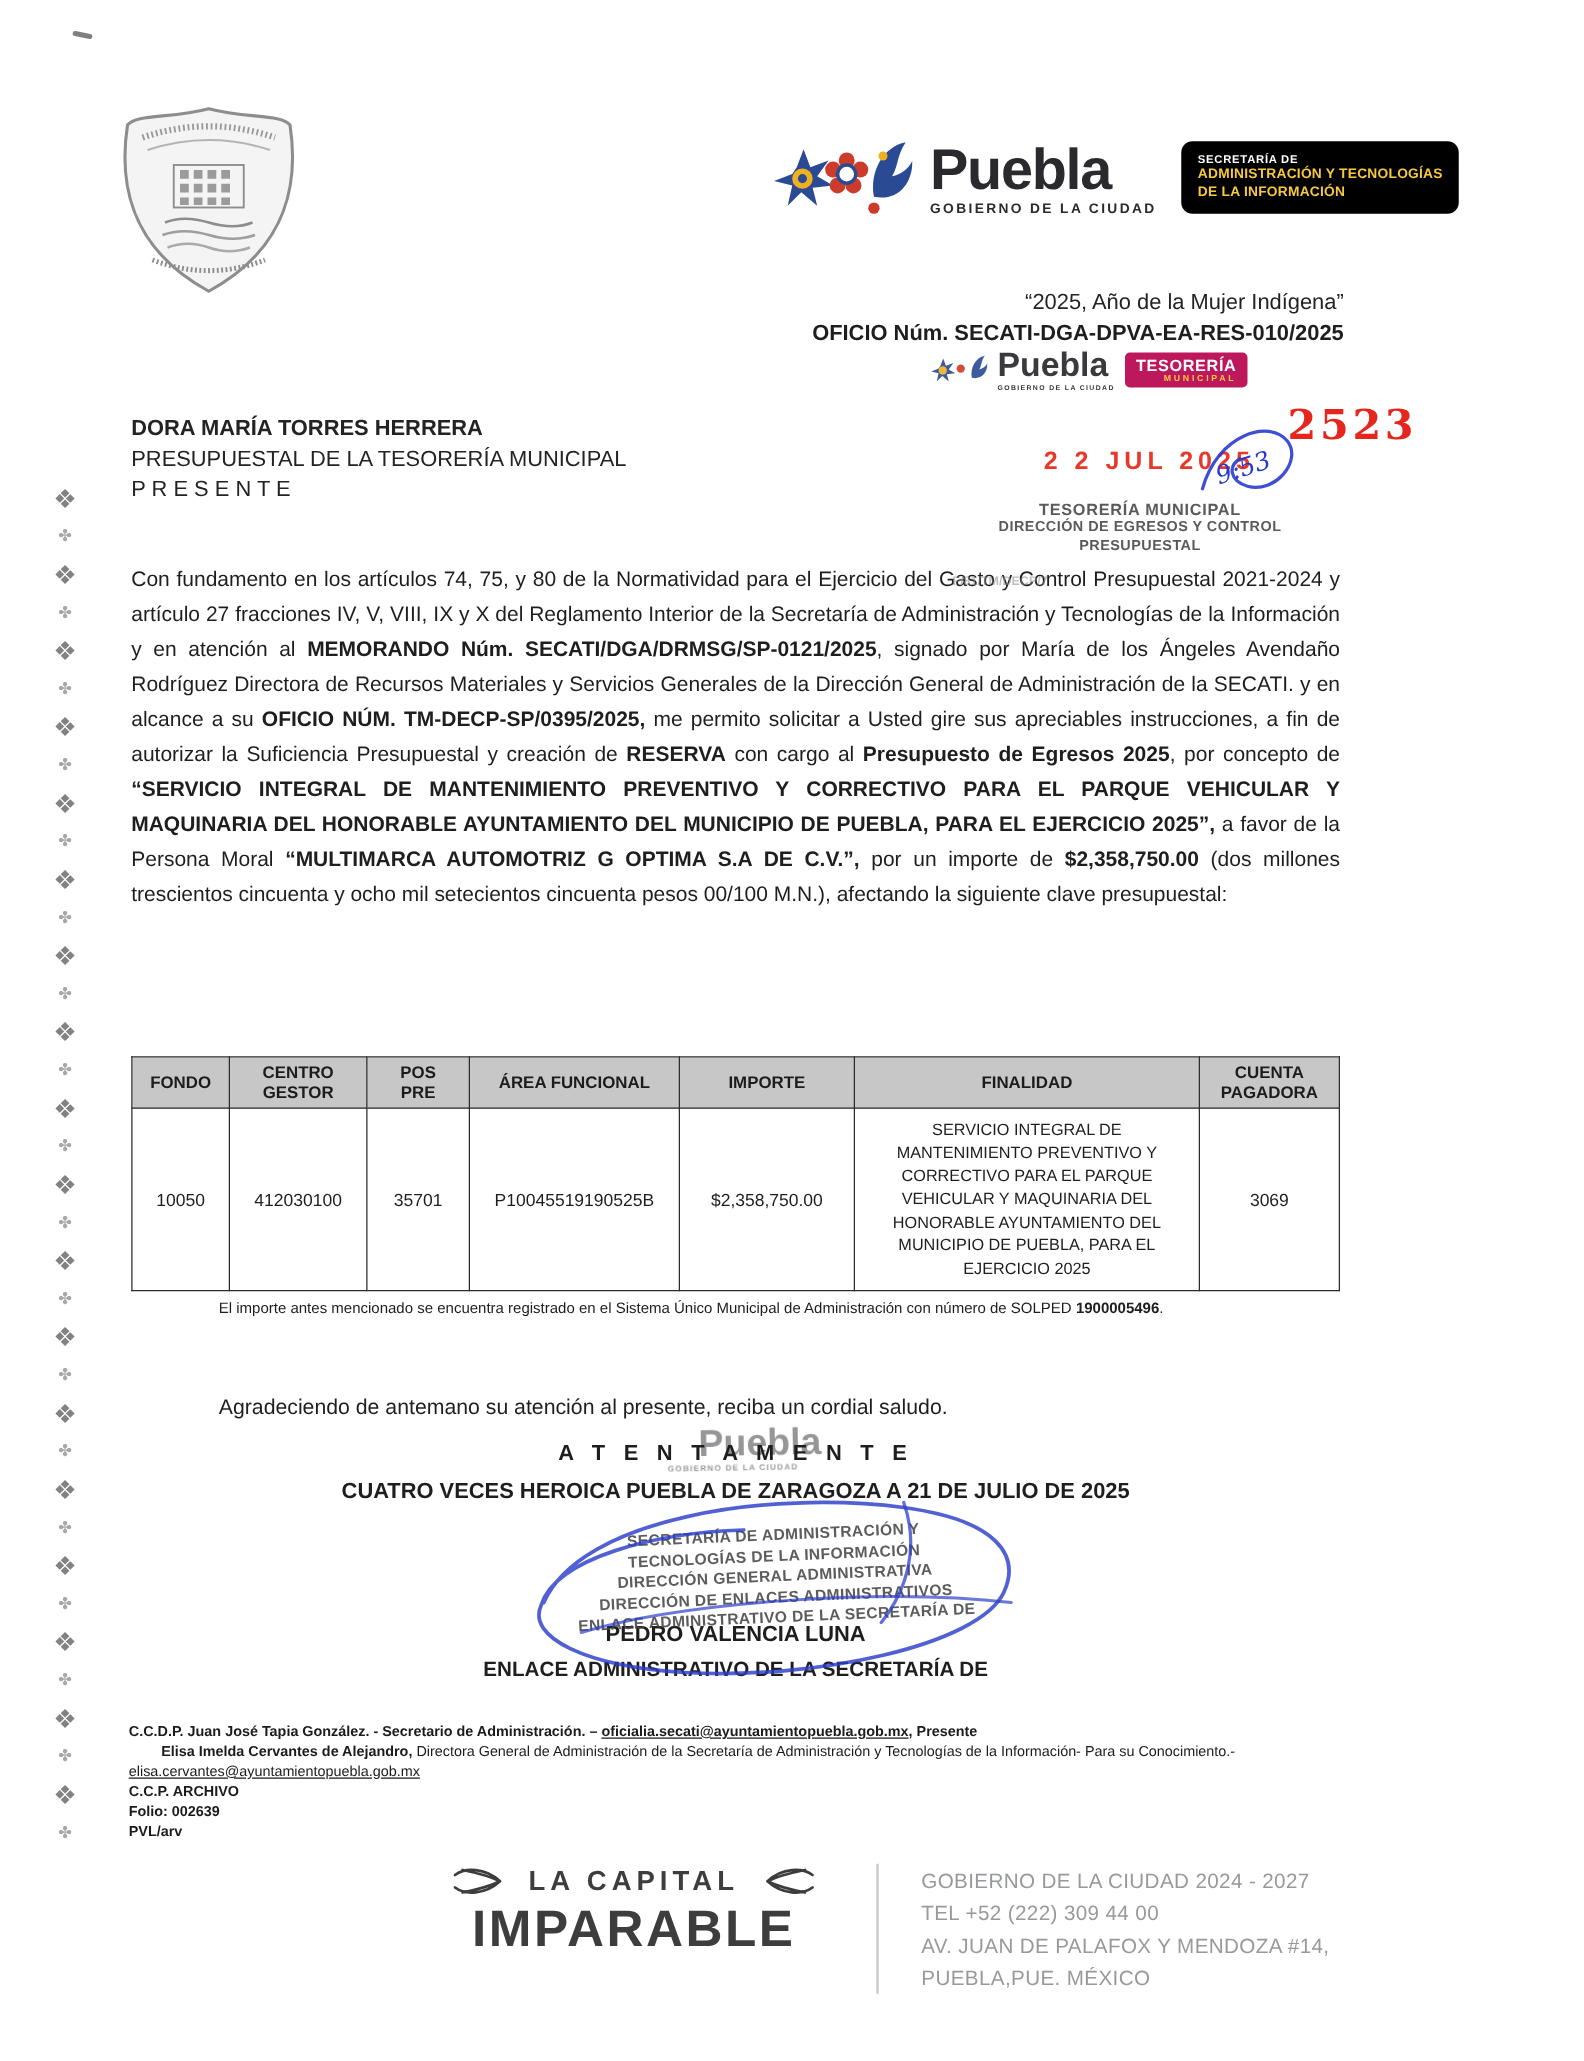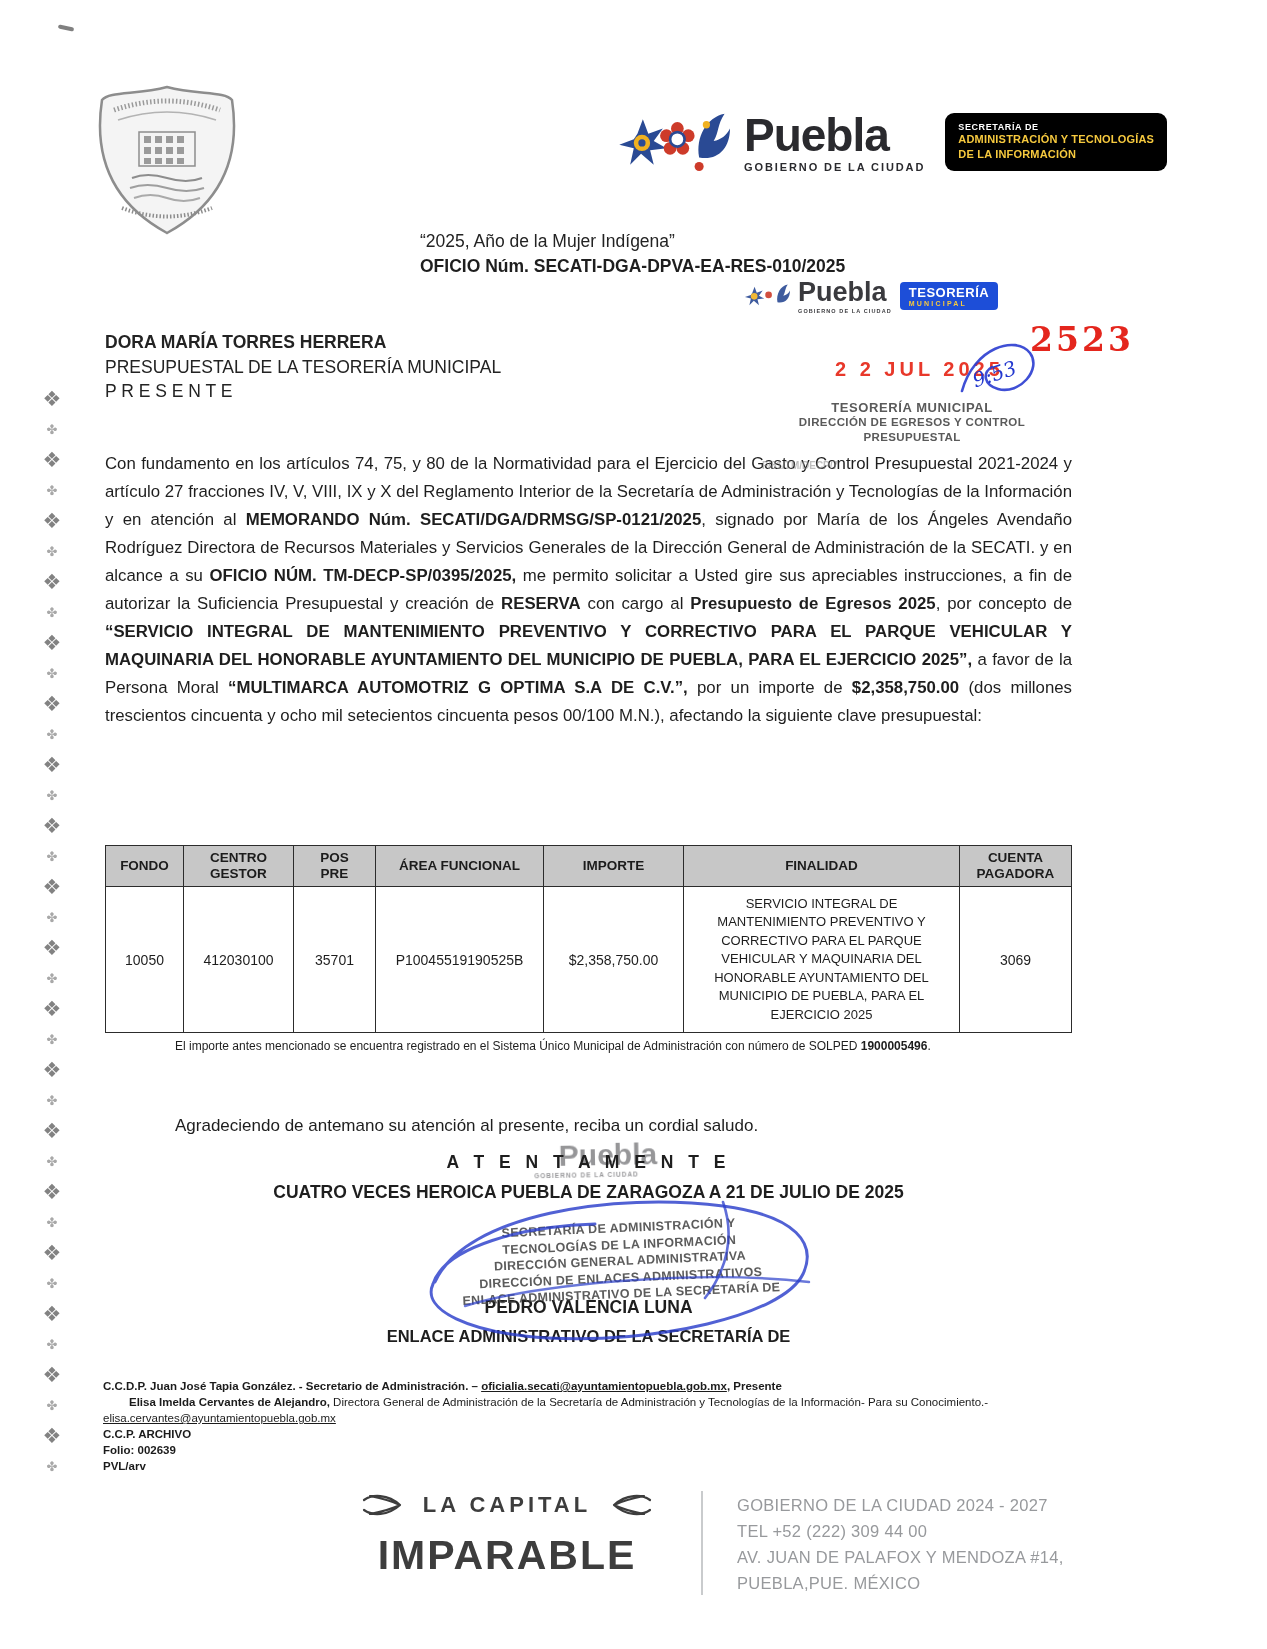--- a/index.html
+++ b/index.html
@@ -25,31 +25,31 @@
   
   .brand{position:absolute;left:612px;top:100px;display:flex;align-items:center;gap:14px}
   .talavera{width:118px;height:84px}
   .wordmark{font-size:46px;font-weight:800;color:#2a2a2e;letter-spacing:-1px;line-height:1}
   .tagline{font-size:11px;font-weight:bold;color:#2a2a2e;letter-spacing:1.9px;margin-top:3px}
   .badge{background:#000000;border-radius:9px;padding:9px 13px;margin-left:6px;min-width:216px}
   .badge .bl1{color:#fff;font-size:9px;font-weight:bold;letter-spacing:.6px}
   .badge .bl2{color:#f6c93e;font-size:11px;font-weight:bold;letter-spacing:.2px;line-height:15px}
 
   
-  .head-lines{position:absolute;top:231px;left:420px;width:675px;text-align:left}
+  .head-lines{position:absolute;top:231px;left:400px;width:675px;text-align:right}
   .slogan{font-size:17.5px;color:#232323}
   .oficio{font-size:17.5px;font-weight:bold;margin-top:4px}
 
   
   .tstamp{position:absolute;left:742px;top:278px;width:410px;height:205px}
   .ts-row{display:flex;align-items:center;gap:8px}
   .ts-icon{width:48px;height:36px;opacity:.9}
   .ts-word{font-size:27px;font-weight:800;color:#3a3a3e;line-height:1}
   .ts-tag{font-size:5.5px;font-weight:bold;color:#3a3a3e;letter-spacing:1.1px;margin-top:2px}
-  .ts-badge{background:#1d4ed8;border-radius:4px;padding:3px 9px;text-align:left}
+  .ts-badge{background:#be185d;border-radius:4px;padding:3px 9px;text-align:right}
   .ts-badge .t1{color:#fff;font-weight:800;font-size:13px;letter-spacing:.5px;line-height:15px}
   .ts-badge .t2{color:#f6c93e;font-size:7px;font-weight:bold;letter-spacing:2.2px}
   .redno{position:absolute;left:288px;top:42px;font-family:"DejaVu Serif",serif;font-size:33px;
         font-weight:600;color:#e4261d;letter-spacing:3px}
   .reddate{position:absolute;left:93px;top:80px;color:#e8382a;font-size:20px;font-weight:bold;letter-spacing:4px}
   .bluecurve{position:absolute;left:212px;top:55px;width:90px;height:70px}
   .bluetime{position:absolute;left:230px;top:84px;color:#2338cf;font-size:20px;font-style:italic;
         transform:rotate(-18deg);font-family:"DejaVu Serif",serif}
   .office{position:absolute;left:20px;top:122px;width:300px;text-align:center;color:#5a5a5a;font-weight:bold}
   .office div{font-size:11.5px;line-height:15px;letter-spacing:.4px}
@@ -95,21 +95,21 @@
   
   .cc{position:absolute;left:103px;top:1378px;width:1125px;font-size:11.5px;line-height:16px;color:#1b1b1b}
   .ccind{padding-left:26px}
 
   
   .caplogo{position:absolute;left:352px;top:1492px;width:310px;text-align:center;color:#3d3d3d}
   .caprow{display:flex;align-items:center;justify-content:center;gap:20px;font-size:22px;
         font-weight:800;letter-spacing:4px}
   .laurel{width:42px;height:26px}
   .laurel.flip{transform:scaleX(-1)}
-  .capbig{font-size:41px;font-weight:900;letter-spacing:2px;margin-top:14px}
+  .capbig{font-size:41px;font-weight:900;letter-spacing:2px;margin-top:2px}
   .fdivider{position:absolute;left:701px;top:1491px;height:104px;border-left:2px solid #c9cbcd}
   .contact{position:absolute;left:737px;top:1492px;color:#97999c;font-size:16.5px;line-height:26px;letter-spacing:.3px}
 </style>
 </head>
 <body>
 
 <div class="page">
 
   <div class="scan-artifact"></div>
 

